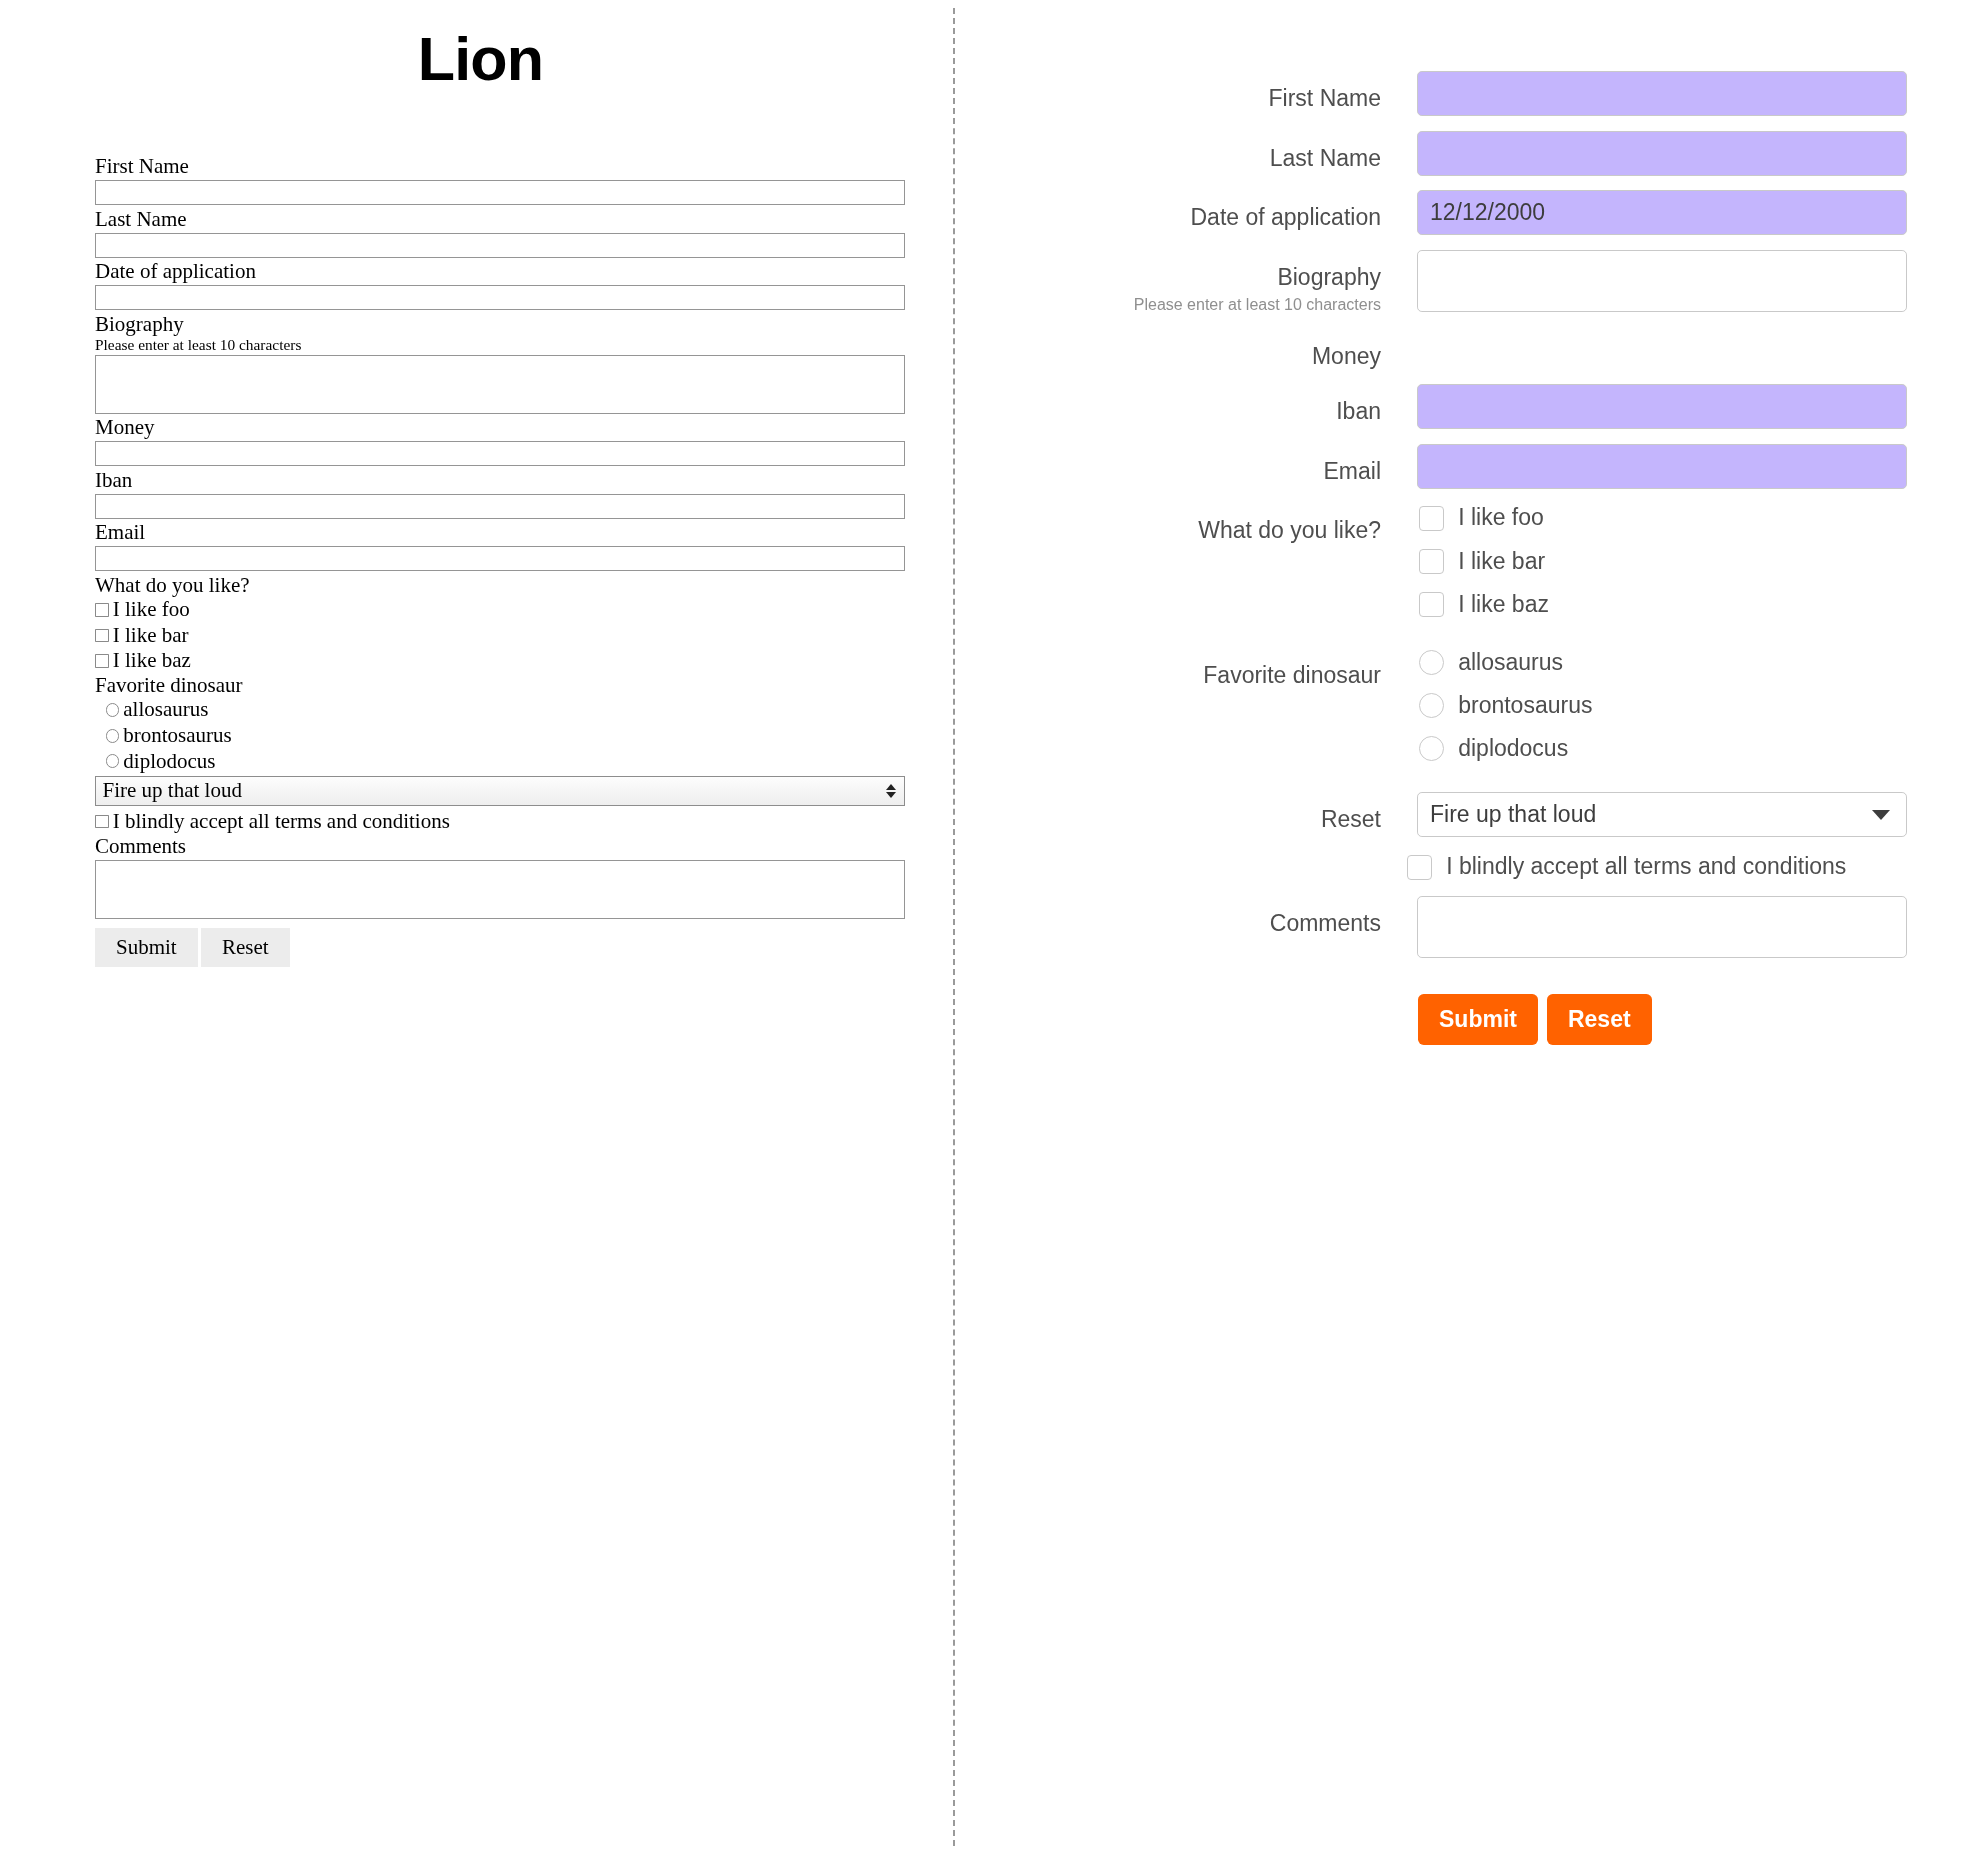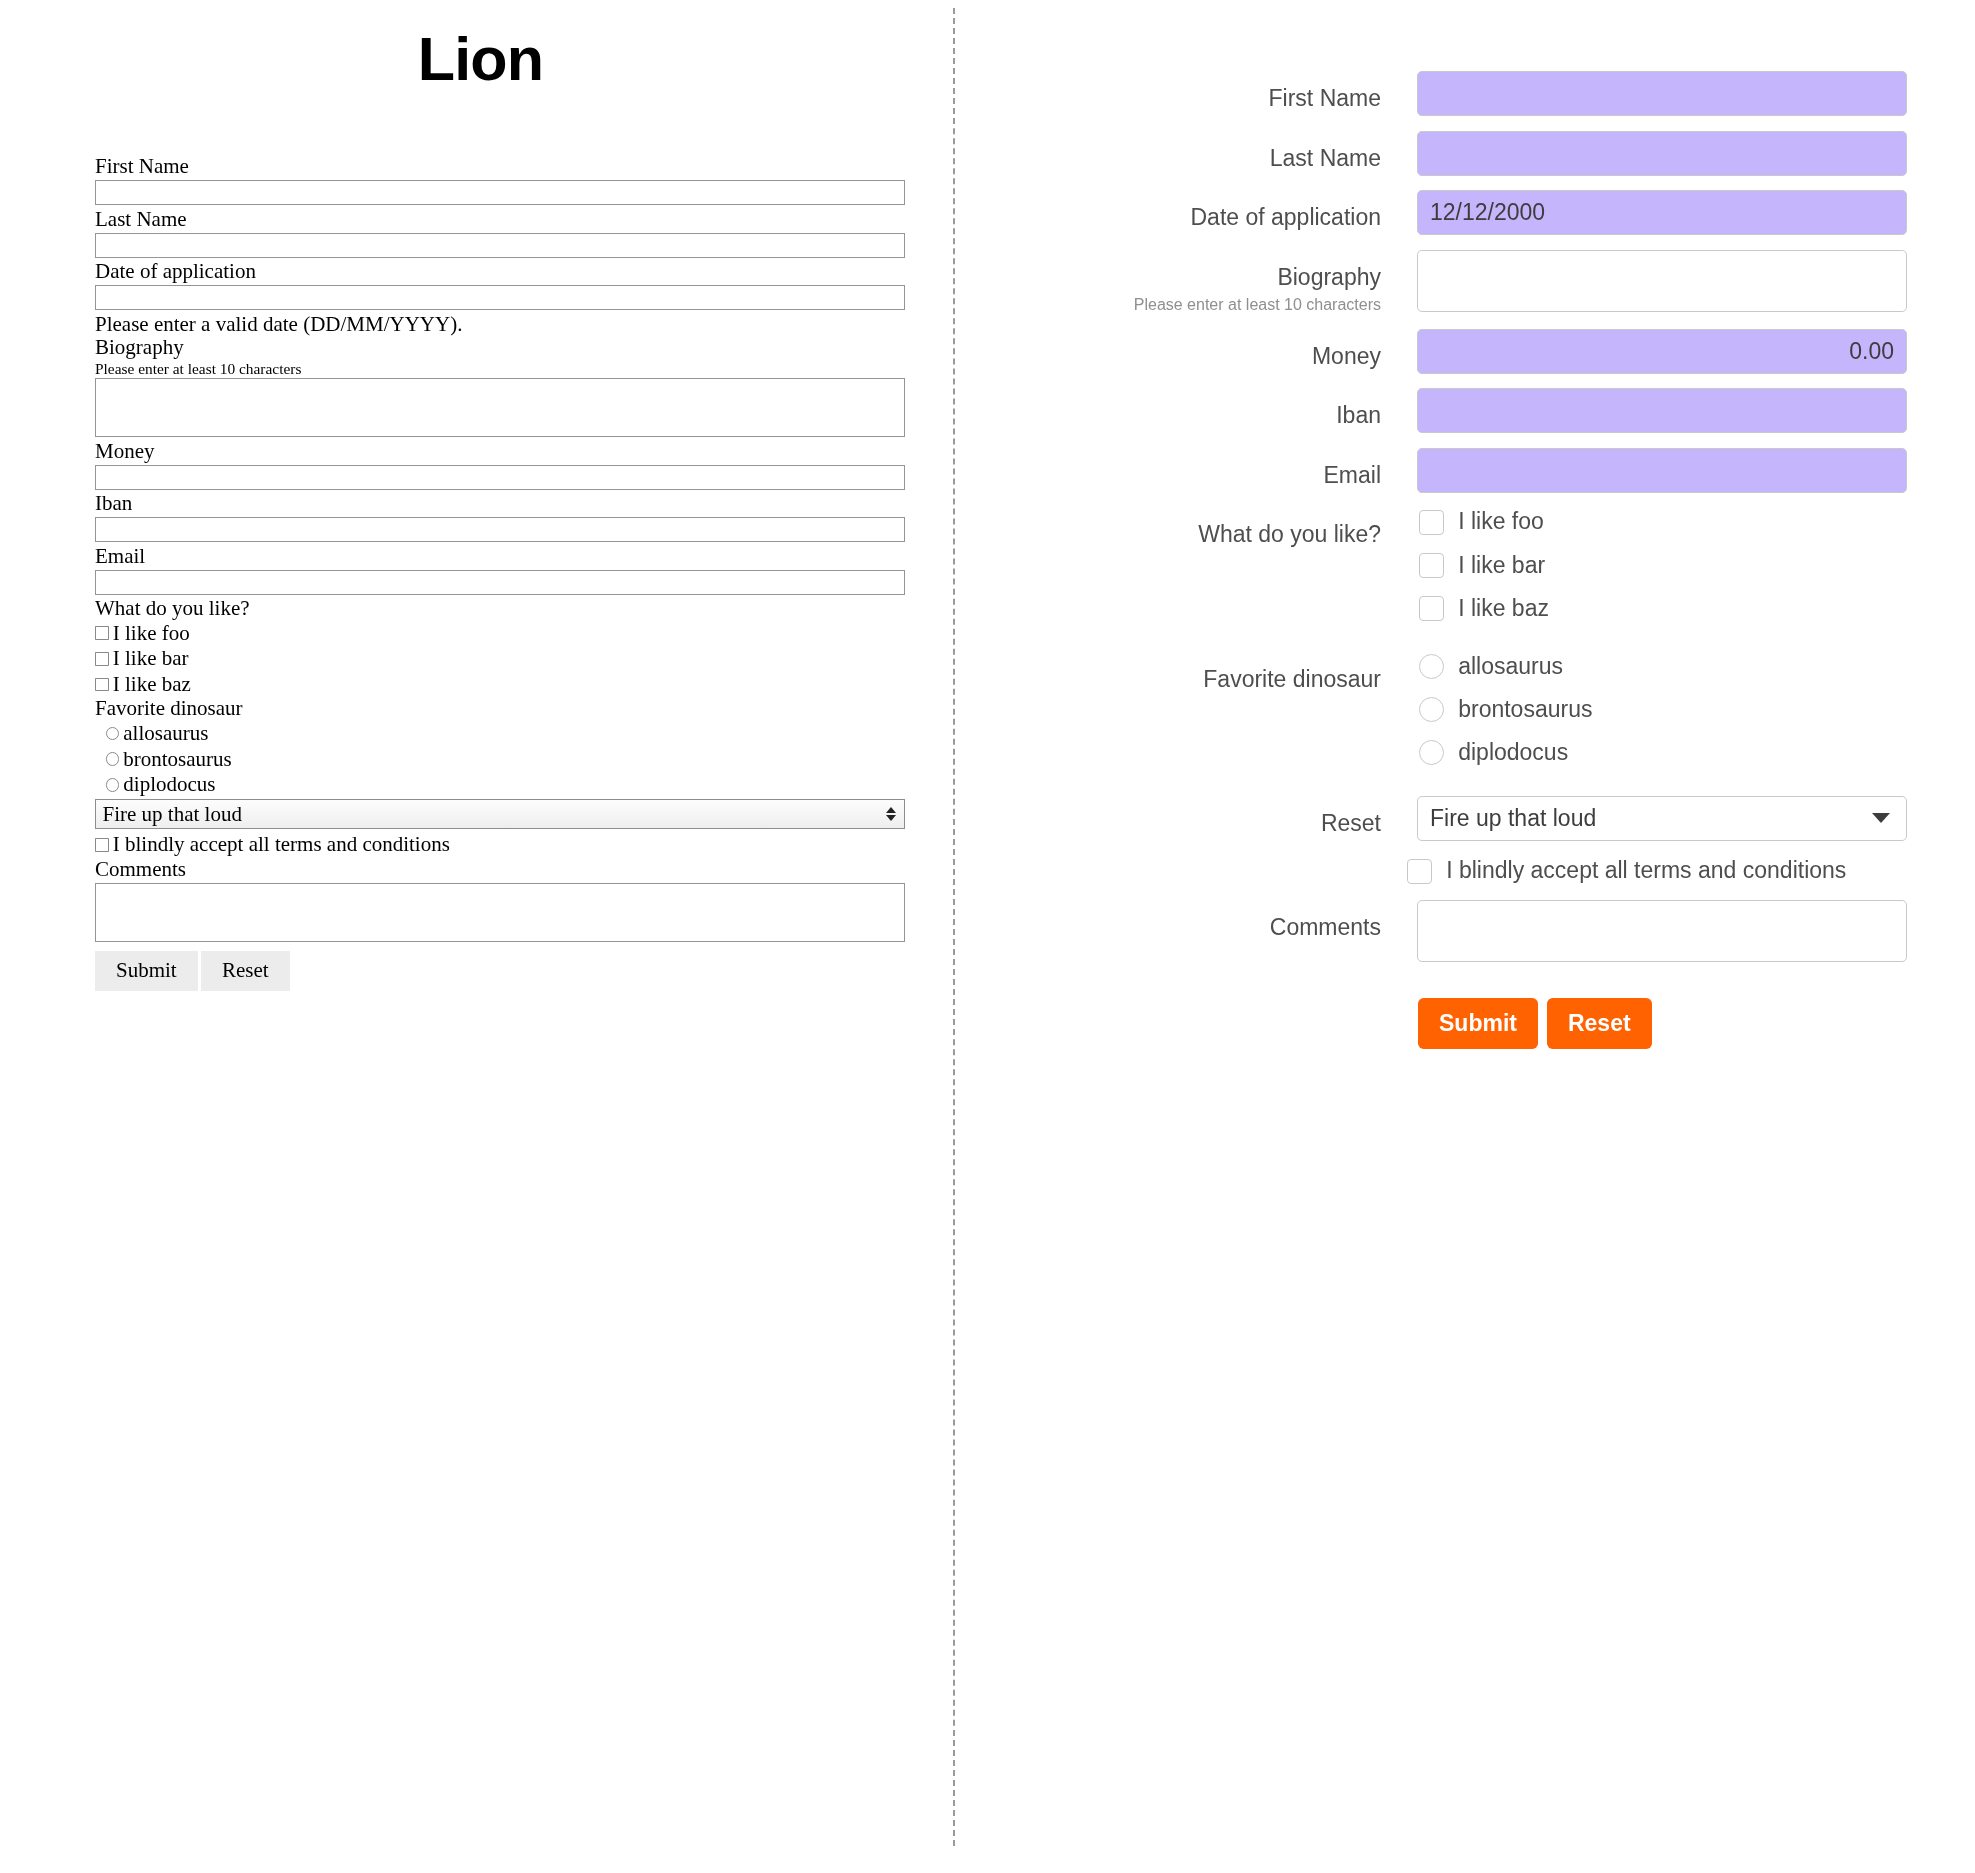--- a/index.html
+++ b/index.html
@@ -339,21 +339,20 @@
     <div class="lion-form">
 
       <div class="lion-label">First Name</div>
       <div class="lion-input"></div>
 
       <div class="lion-label">Last Name</div>
       <div class="lion-input"></div>
 
       <div class="lion-label">Date of application</div>
       <div class="lion-input"></div>
-      <div class="lion-label">Please enter a valid date (DD/MM/YYYY).</div>
 
       <div class="lion-label">Biography</div>
       <div class="lion-hint">Please enter at least 10 characters</div>
       <div class="lion-textarea"></div>
 
       <div class="lion-label">Money</div>
       <div class="lion-input"></div>
 
       <div class="lion-label">Iban</div>
       <div class="lion-input"></div>
@@ -447,23 +446,20 @@
           <span>Biography</span>
           <span class="sub">Please enter at least 10 characters</span>
         </div>
         <div class="ing-field-col">
           <div class="ing-textarea"></div>
         </div>
       </div>
 
       <div class="ing-row">
         <div class="ing-label-col">Money</div>
-        <div class="ing-field-col">
-          <div class="ing-input right">0.00</div>
-        </div>
       </div>
 
       <div class="ing-row">
         <div class="ing-label-col">Iban</div>
         <div class="ing-field-col">
           <div class="ing-input"></div>
         </div>
       </div>
 
       <div class="ing-row">

